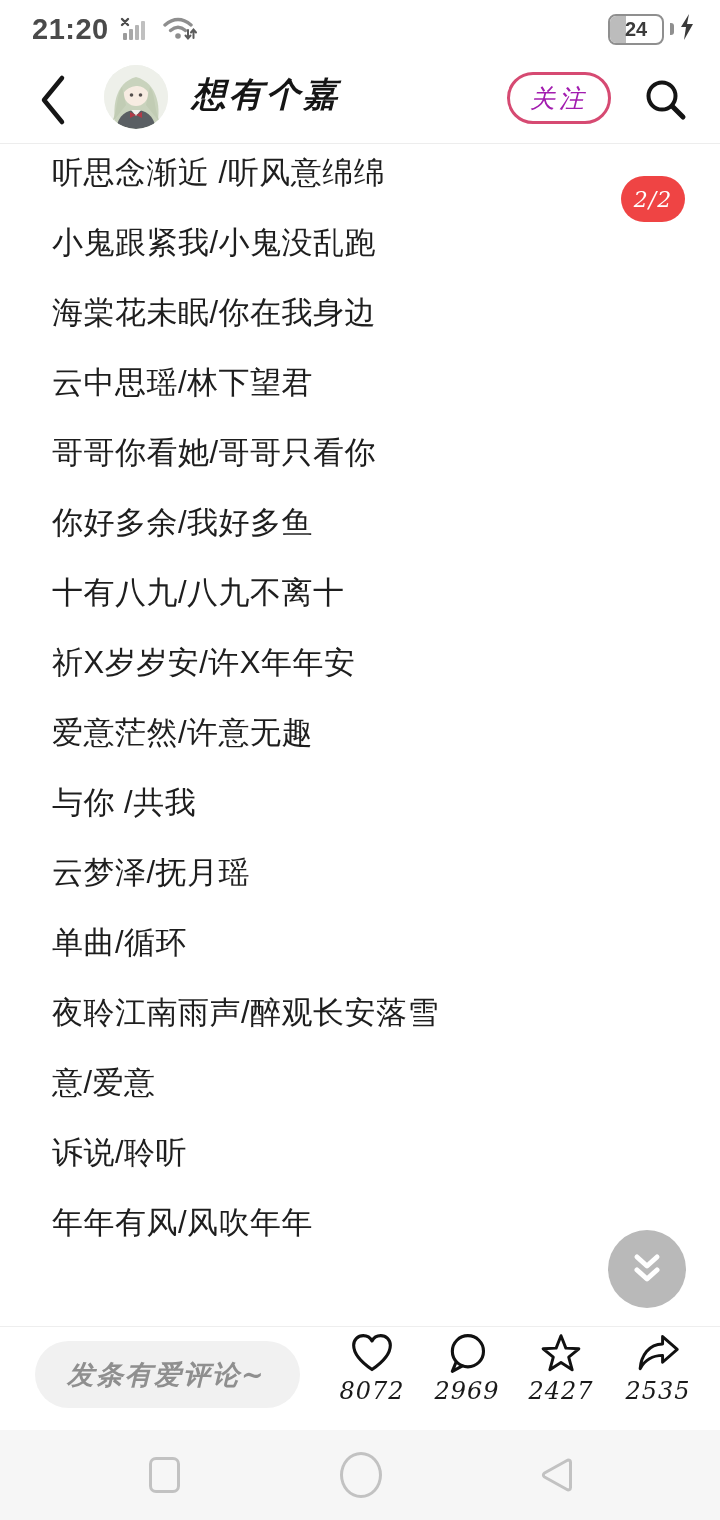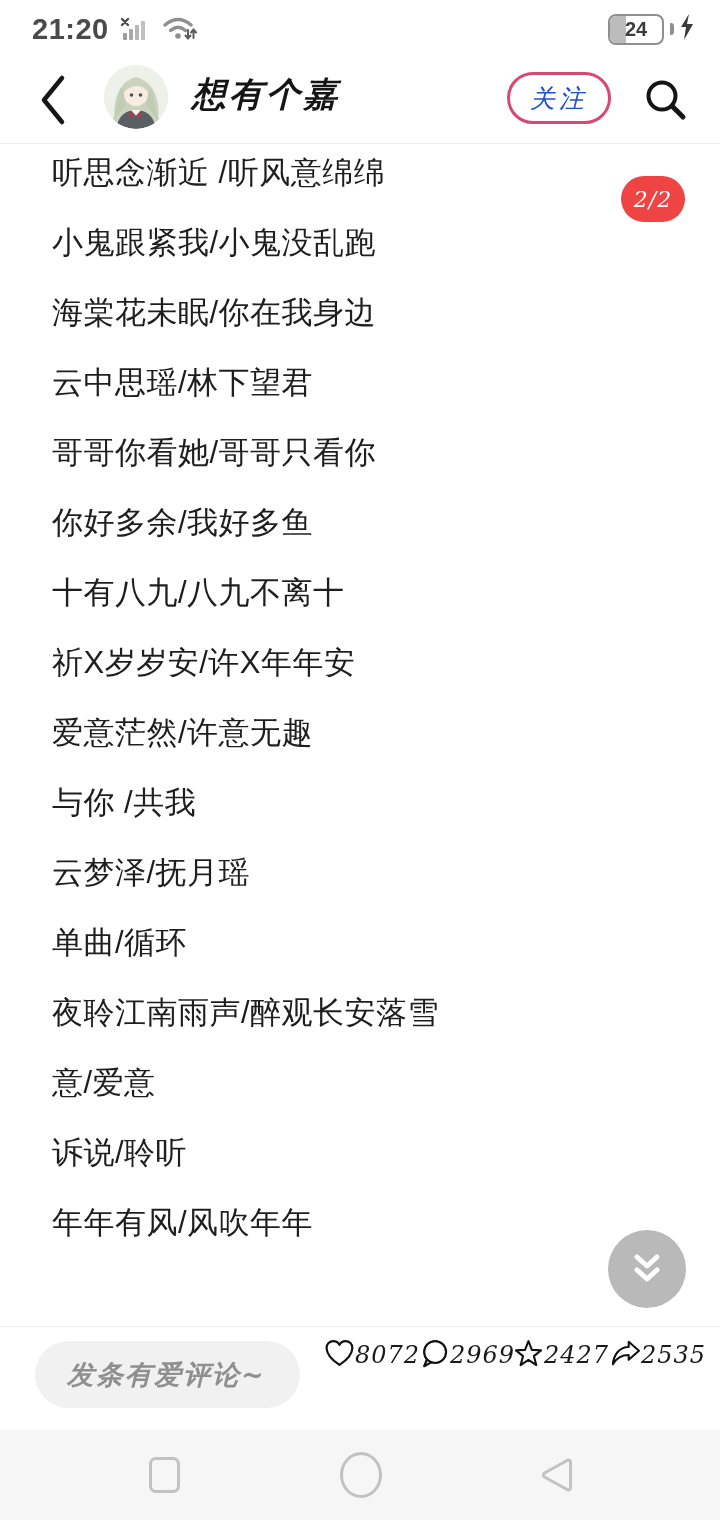--- a/index.html
+++ b/index.html
@@ -36,21 +36,21 @@
     border-radius:50%; overflow:hidden; background:#eef0ea;
   }
   .username {
     position:absolute; left:184px; top:14px; font-size:34px; font-weight:700;
     color:#151515; letter-spacing:3px;
   }
   .follow-btn {
     position:absolute; left:499px; top:14px; width:104px; height:52px;
     border:3px solid #d64a72; border-radius:27px; background:#fff;
     display:flex; align-items:center; justify-content:center;
-    font-size:25px; color:#1d4ed8; letter-spacing:4px;
+    font-size:25px; color:#a21caf; letter-spacing:4px;
   }
   .search-btn { position:absolute; left:634px; top:18px; width:46px; height:46px; }
   .header-divider { position:absolute; top:143px; left:0; width:720px; height:1px; background:#ededed; }
 
   
   .note-list { position:absolute; top:138px; left:52px; right:30px; }
   .list-item {
     height:70px; display:flex; align-items:center;
     font-size:31px; font-weight:400; color:#1e1e1e; letter-spacing:.5px;
   }
@@ -72,21 +72,21 @@
   .bottom-bar {
     position:absolute; top:1326px; left:0; width:720px; height:104px;
     background:#ffffff; border-top:1px solid #eeeeee;
   }
   .comment-input {
     position:absolute; left:35px; top:14px; width:265px; height:67px;
     background:#f1f1f1; border-radius:34px;
     display:flex; align-items:center; padding-left:32px;
     font-size:27px; color:#8f8f8f; letter-spacing:2px;font-weight:bold;
   }
-  .action { position:absolute; top:5px; width:96px; display:flex; flex-direction:row; align-items:center; }
+  .action { position:absolute; top:5px; width:96px; display:flex; flex-direction:column; align-items:center; }
   .action-like     { left:324px; }
   .action-comment  { left:419px; }
   .action-favorite { left:513px; }
   .action-share    { left:610px; }
   .action-count { margin-top:1px; font-size:24px; color:#1a1a1a; letter-spacing:1px; }
 
   
   .nav-bar { position:absolute; top:1430px; left:0; width:720px; height:90px; background:#f6f6f6; }
   .nav-recents {
     position:absolute; left:149px; top:27px; width:31px; height:36px;

